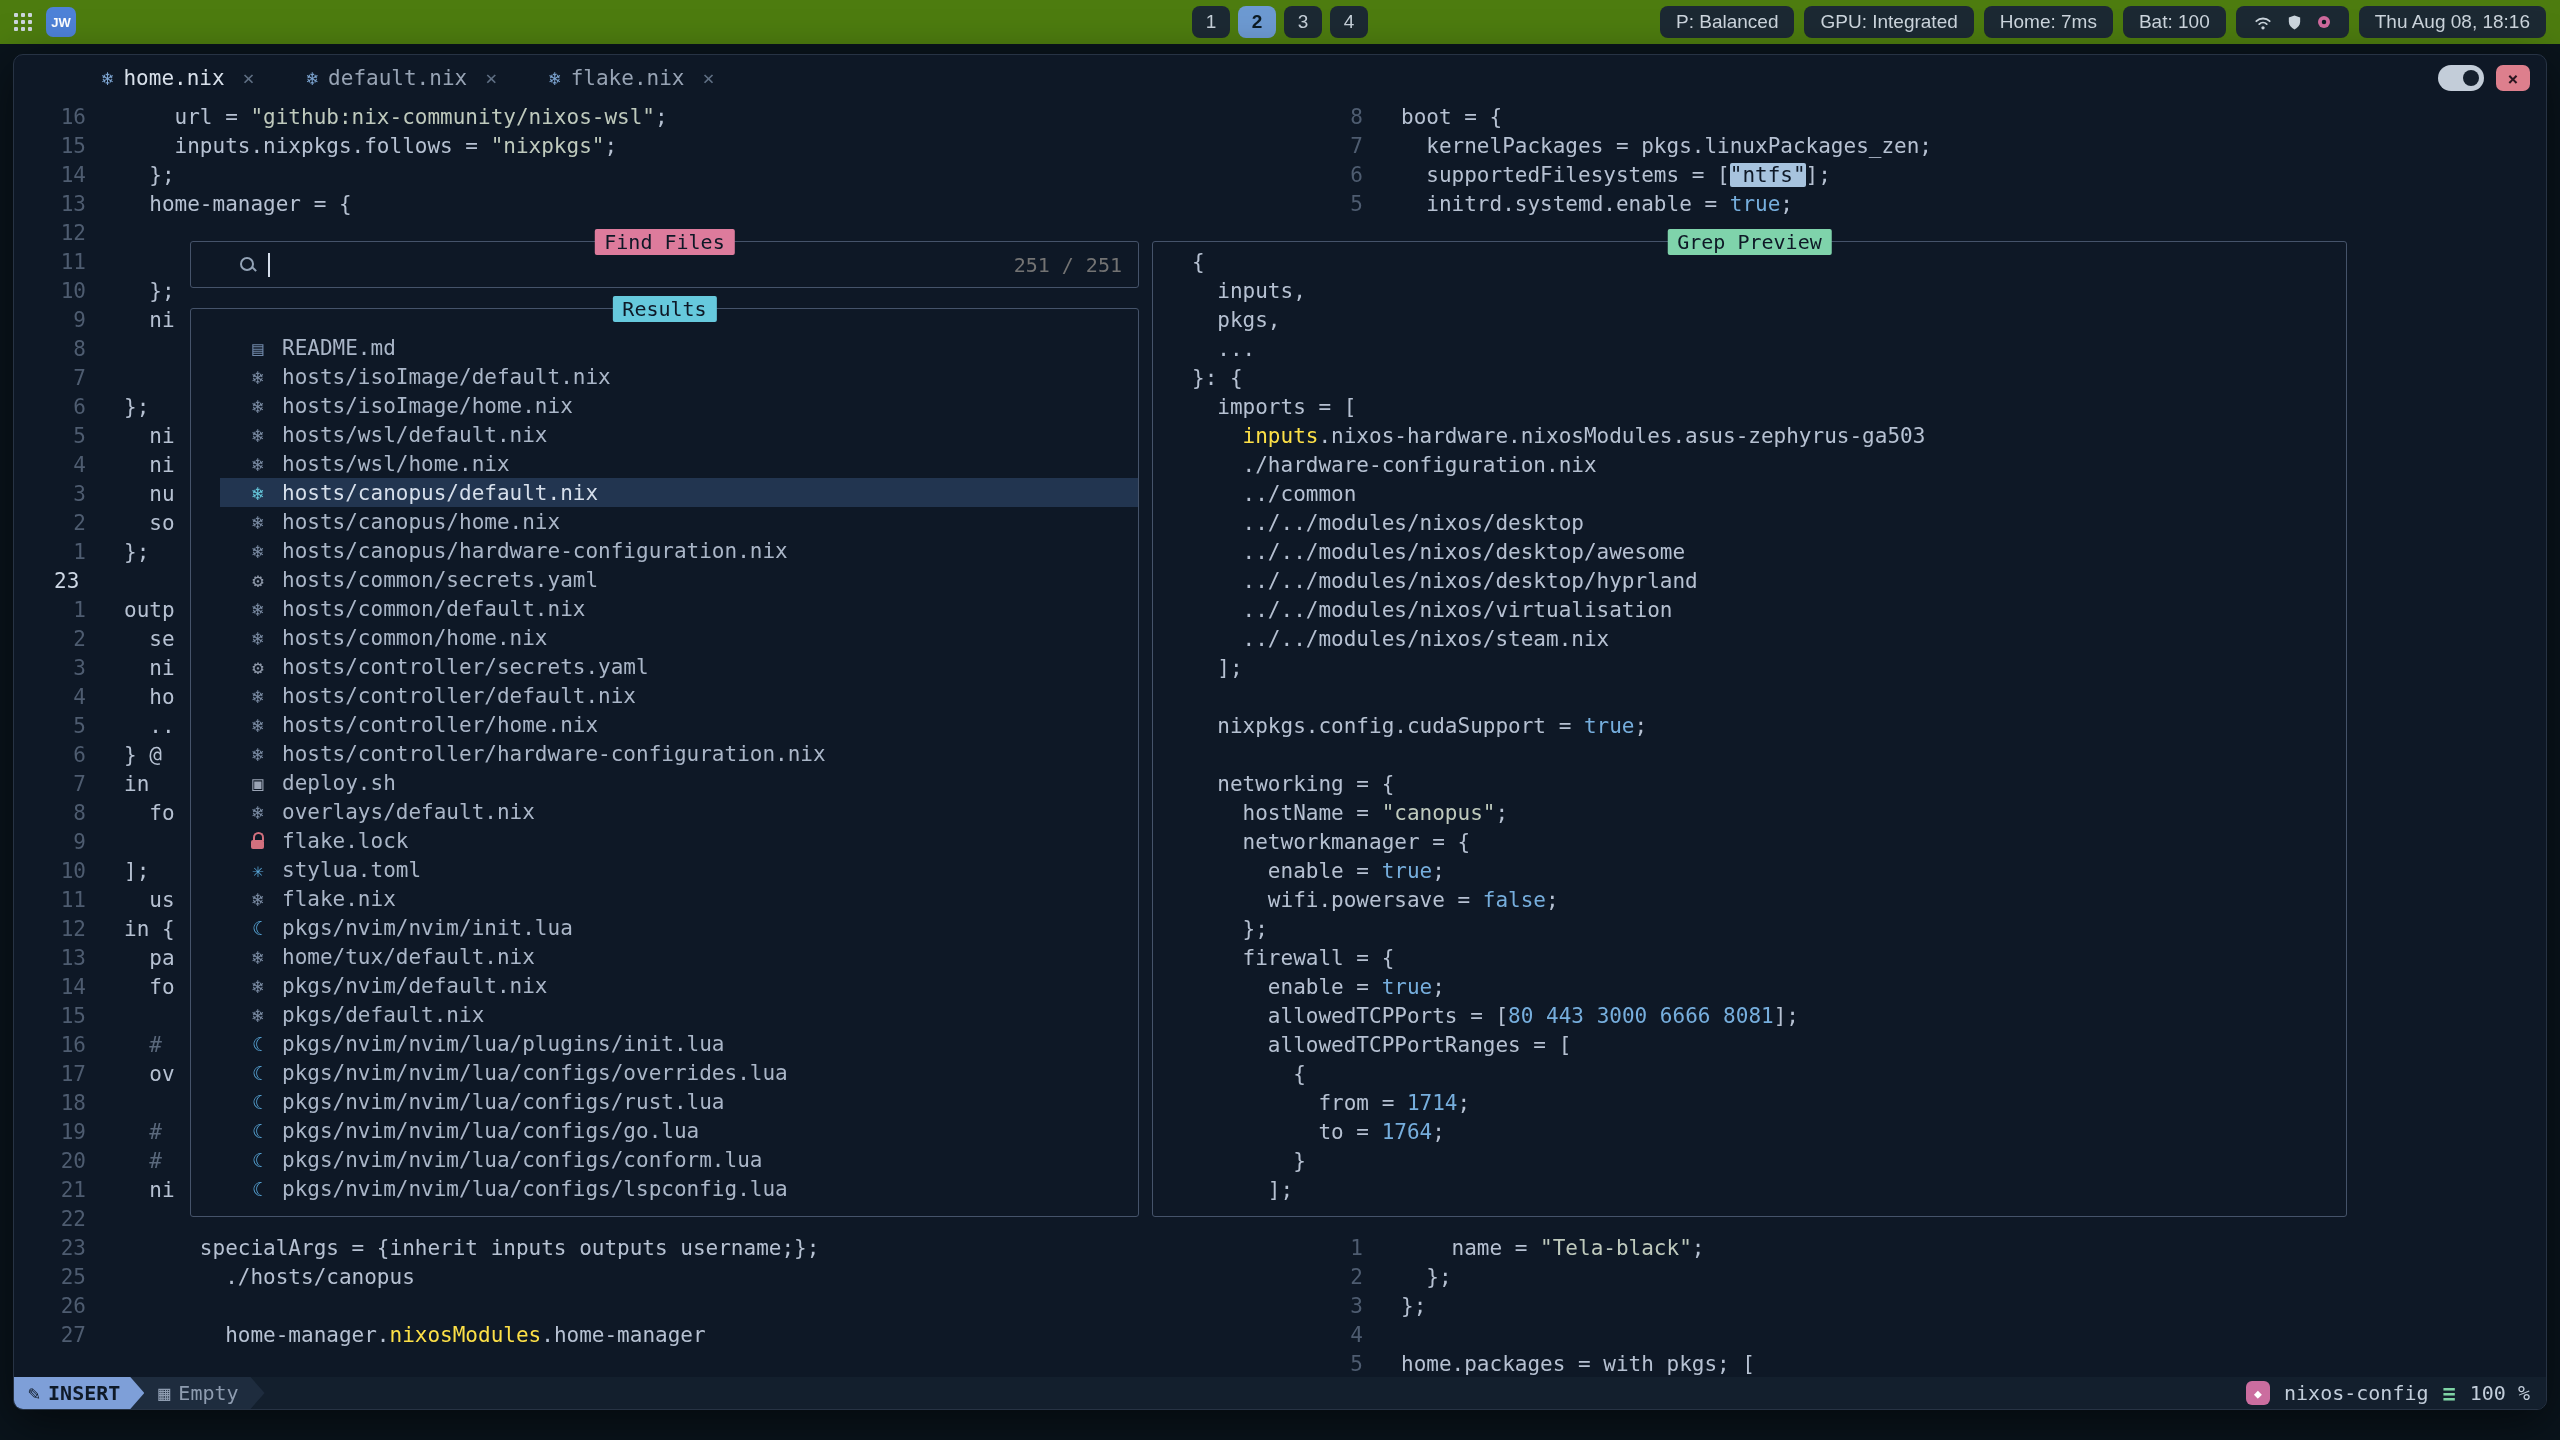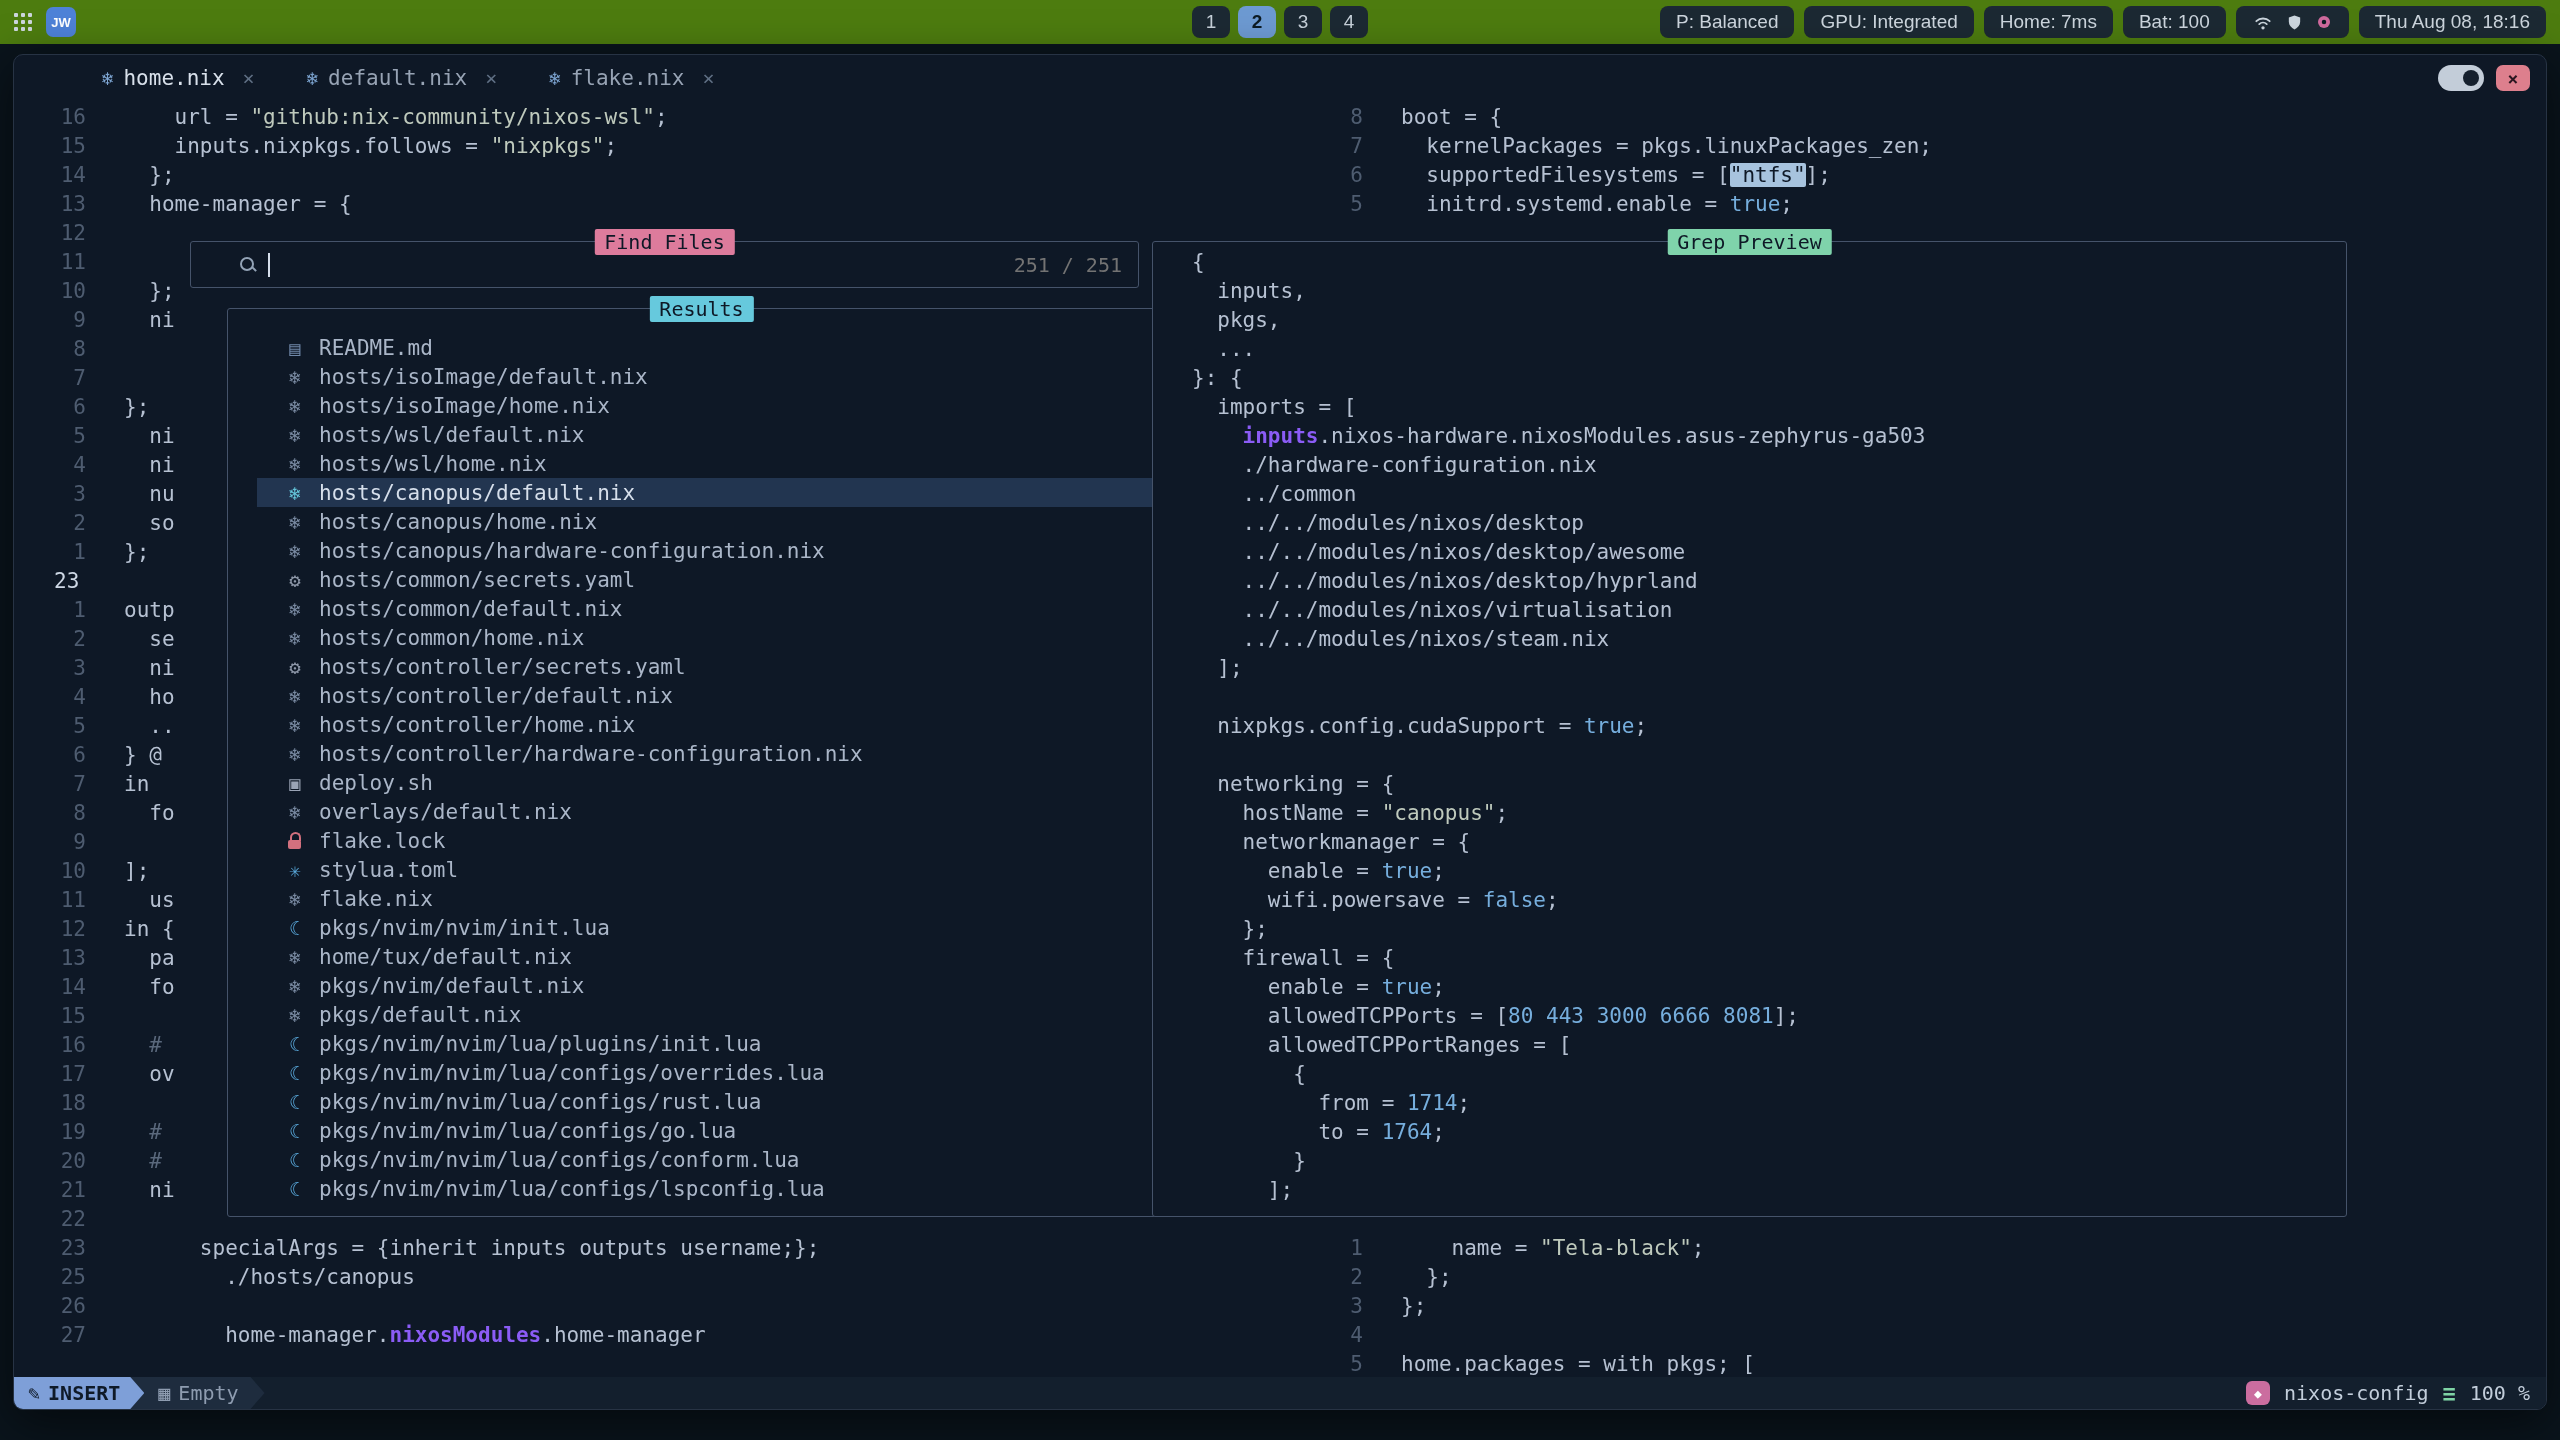--- a/index.html
+++ b/index.html
@@ -33,37 +33,37 @@
   
   .editor{position:absolute;left:0;top:46px;width:2534px;height:1278px;display:flex;}
   .pane{padding-top:2px;overflow:hidden;}
   .pane.pl{width:1277px;}
   .pane.pr{width:1257px;}
   .cl{display:flex;height:29px;line-height:29px;font-size:21px;white-space:pre;}
   .ln{flex:none;width:88px;text-align:right;padding-right:16px;color:#4e5c70;}
   .ln.cur{text-align:left;padding-left:40px;color:#cdd7e4;}
   .code{white-space:pre;padding-left:22px;}
   .tk-t{color:#b6c1d2;}
-  .tk-b{color:#8b5cf6;font-weight:bold;}
+  .tk-b{color:#fde047;font-weight:normal;}
   .tk-c{color:#76aedd;}
   .tk-s{color:#bfcabd;}
   .tk-d{color:#5a687c;}
   .tk-h{background:#a7c3de;color:#0e1826;border-radius:2px;}
 
   
   .float{position:absolute;background:#0e1826;border:1px solid #45536a;border-radius:3px;padding-left:29px;}
   .ftitle{position:absolute;top:-13px;left:50%;transform:translateX(-50%);height:26px;line-height:26px;padding:0 10px;font-size:20px;color:#0e1826;border-radius:2px;white-space:nowrap;}
   .f-prompt{left:176px;top:186px;width:949px;height:47px;display:flex;align-items:center;}
   .f-prompt .ftitle{background:#dd7b9c;}
   .ic-search{position:relative;width:16px;height:16px;margin-left:20px;flex:none;}
   .ic-search::before{content:"";position:absolute;left:0;top:0;width:10px;height:10px;border:2px solid #93a3b6;border-radius:50%;}
   .ic-search::after{content:"";position:absolute;left:11px;top:11px;width:6px;height:2px;background:#93a3b6;transform:rotate(45deg);}
   .caret{width:2px;height:24px;background:#d6dfeb;margin-left:12px;}
   .counter{margin-left:auto;margin-right:16px;color:#737373;font-size:20px;}
-  .f-results{left:176px;top:253px;width:949px;height:909px;margin-left:37px;}
+  .f-results{left:176px;top:253px;width:949px;height:909px;}
   .f-results .ftitle{background:#66c9dd;}
   .rlist{padding-top:24px;overflow:hidden;height:100%;}
   .rrow{height:29px;display:flex;align-items:center;padding:0 14px 0 26px;font-size:21px;color:#aab6c8;gap:12px;}
   .rrow.sel{background:#223550;color:#d6dfeb;}
   .fi{width:24px;flex:none;text-align:center;font-size:19px;}
   .ic-nix{color:#7d8ea6;} .rrow.sel .ic-nix{color:#66c9dd;}
   .ic-yaml{color:#8d97a8;} .ic-lua{color:#58a6d8;} .ic-md{color:#6f87a8;}
   .ic-sh{color:#9aa4b5;} .ic-toml{color:#58a6d8;}
   .ic-lock{position:relative;width:24px;height:17px;flex:none;}
   .ic-lock::before{content:"";position:absolute;left:7px;top:0;width:7px;height:7px;border:2px solid #d2707e;border-bottom:none;border-radius:6px 6px 0 0;}

